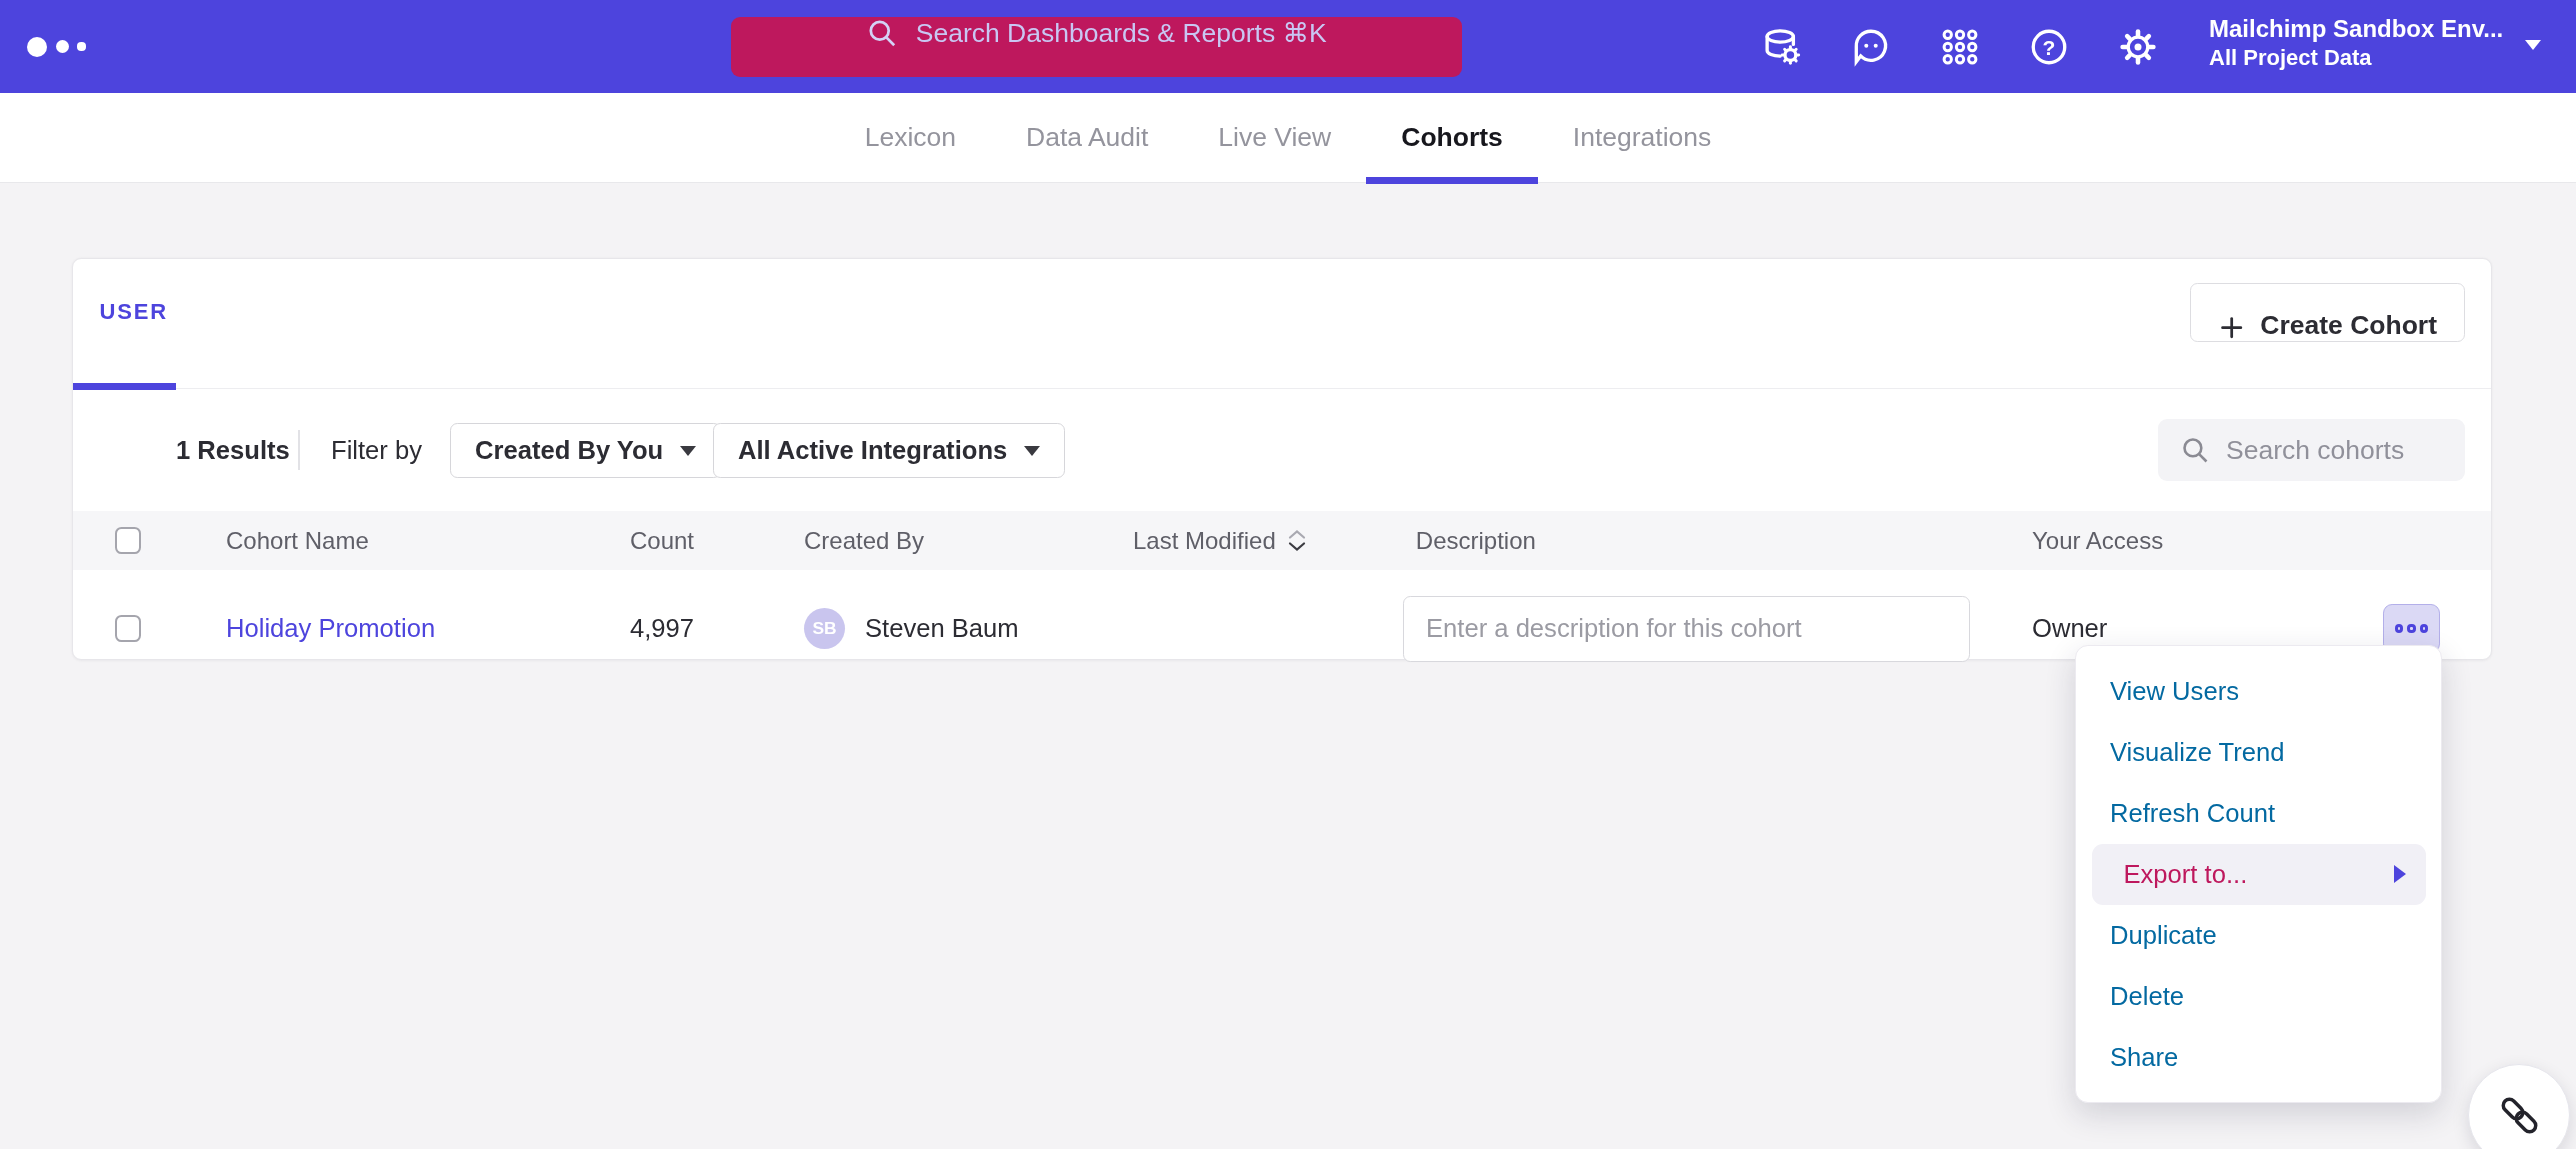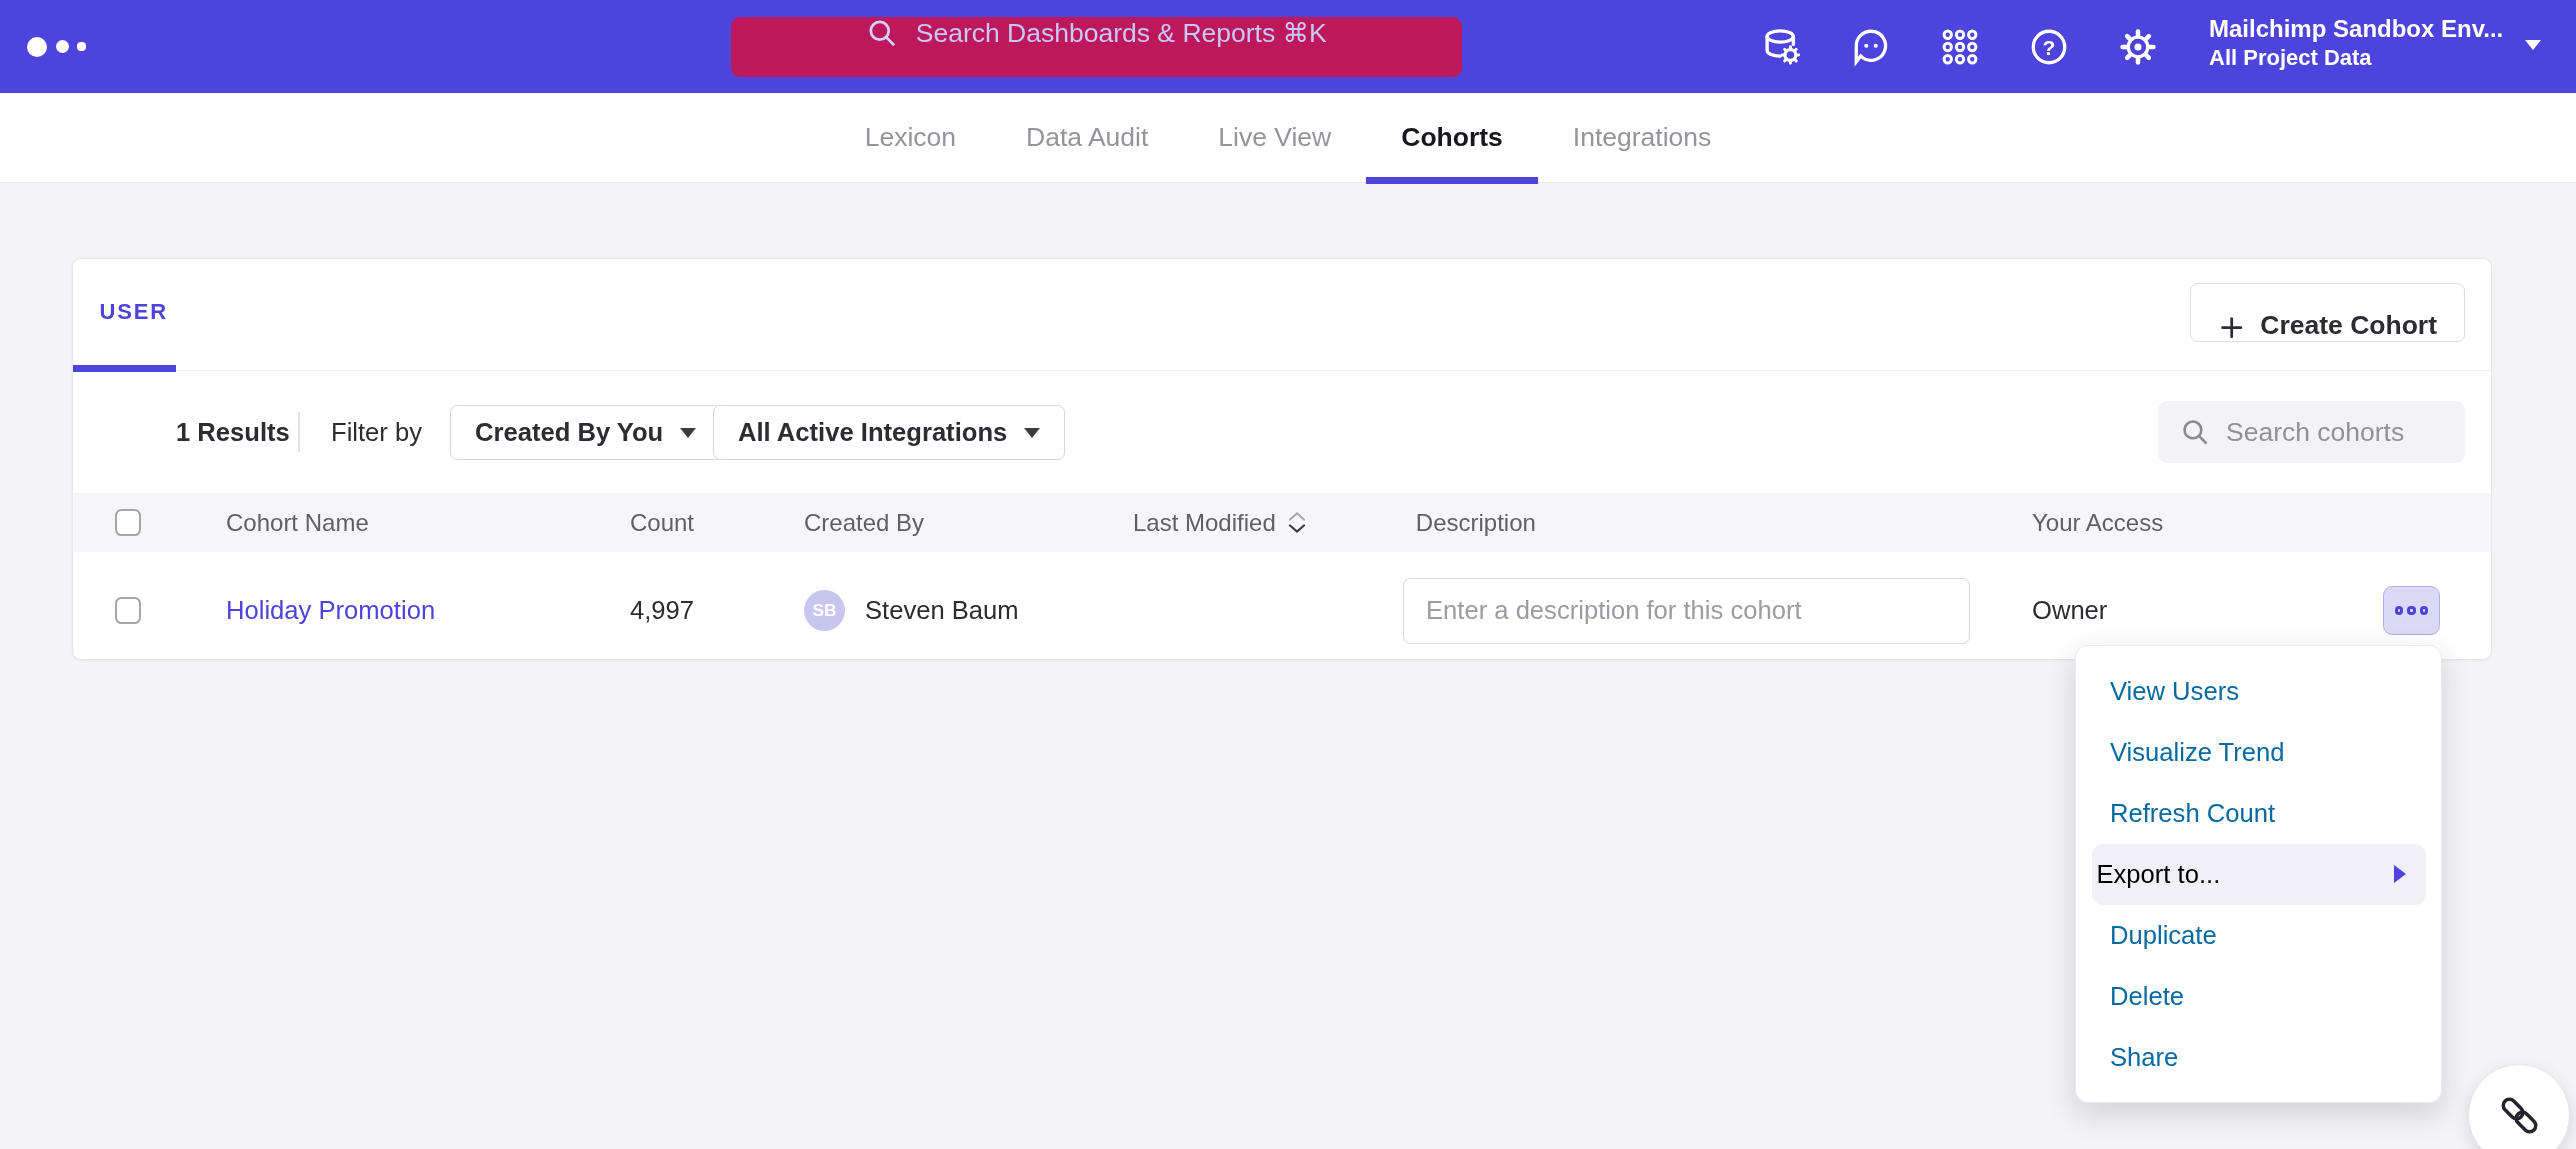--- a/index.html
+++ b/index.html
@@ -26,21 +26,21 @@
   .project-caret { position:absolute; left:2525px; top:40px; }
 
   
   .subnav { position:absolute; left:0; top:93px; width:100%; height:90px; background:#fff; border-bottom:1.8px solid #e8e8eb; display:flex; justify-content:center; }
   .subtab { position:relative; height:100%; display:flex; align-items:center; padding:0 35px; font-size:26.5px; color:#94949d; cursor:pointer; }
   .subtab.active { color:#17171d; font-weight:700; }
   .subtab.active .tab-underline { position:absolute; left:0; right:0; bottom:-1.8px; height:7.3px; background:#4d44dd; }
 
   
   .card { position:absolute; left:72px; top:258px; width:2420px; height:402px; background:#fff; border:0.9px solid #e7e6ea; border-radius:9.1px; box-shadow:0 0.9px 2.7px rgba(20,20,40,.05); }
-  .card-header { position:relative; height:112px; border-bottom:1.8px solid #ededf0; }
+  .card-header { position:relative; height:130px; border-bottom:1.8px solid #ededf0; }
   .user-tab { position:absolute; left:26.5px; top:40px; font-size:22px; font-weight:700; letter-spacing:1.8px; color:#4d44dd; cursor:pointer; }
   .user-underline { position:absolute; left:0; bottom:-1.8px; width:103px; height:6.4px; background:#4d44dd; }
   .create-btn { position:absolute; right:25.6px; top:24px; height:59px; padding:0 27.4px; display:flex; align-items:flex-end; gap:14.6px; background:#fff; border:1.8px solid #dddde1; border-radius:7.3px; font-size:26.5px; font-weight:700; color:#2c2c33; cursor:pointer; }
 
   .filter-row { position:relative; height:122px; }
   .results { position:absolute; left:103px; top:0; height:122px; display:flex; align-items:center; font-size:25.6px; font-weight:700; color:#2c2c33; }
   .vdiv { position:absolute; left:225px; top:41px; width:1.8px; height:40px; background:#e2e2e6; }
   .filterby { position:absolute; left:258px; top:0; height:122px; display:flex; align-items:center; font-size:25.6px; color:#2c2c33; }
   .drop-btn { position:absolute; top:34px; height:55px; display:flex; align-items:center; gap:16.5px; padding:0 24px; background:#fff; border:1.8px solid #d6d6da; border-radius:7.3px; font-size:25.6px; font-weight:700; color:#2c2c33; cursor:pointer; }
   .drop-btn .caret-down-d { width:0; height:0; border-left:8.2px solid transparent; border-right:8.2px solid transparent; border-top:10px solid #3a3a40; }
@@ -67,21 +67,21 @@
   .avatar { width:41px; height:41px; border-radius:50%; background:#c9c5ee; color:#fff; display:flex; align-items:center; justify-content:center; font-size:17.4px; font-weight:700; margin-right:20px; }
   .desc-input { width:567px; height:66px; border:1.8px solid #d8d8dd; border-radius:7.3px; padding:0 22px; font-size:25.6px; color:#2c2c33; font-family:"Liberation Sans",sans-serif; background:#fff; }
   .desc-input::placeholder { color:#9b9ba3; }
   .sort-icon { margin-left:11px; display:flex; flex-direction:column; gap:1.8px; }
   .more-btn { width:57px; height:49px; background:#dbd9f5; border:1.8px solid #b3afe9; border-radius:9.1px; display:flex; align-items:center; justify-content:center; gap:4.6px; cursor:pointer; }
   .ring { width:8.2px; height:8.2px; border:3.7px solid #4d44dd; border-radius:50%; }
 
   
   .menu { position:absolute; left:2075px; top:645px; width:367px; background:#fff; border:0.9px solid #eceaf0; border-radius:12.8px; box-shadow:0 11px 31px rgba(30,30,60,.16); padding:14.6px 0; z-index:20; }
   .menu-item { height:61px; display:flex; align-items:center; padding-left:34px; font-size:25.6px; color:#0369a1; cursor:pointer; }
-  .menu-item.highlight { margin:0 15.5px; padding-left:5px; padding-right:20px; border-radius:11px; background:#f1f0f6; color:#000000; justify-content:space-between; }
+  .menu-item.highlight { margin:0 15.5px; padding-left:32px; padding-right:20px; border-radius:11px; background:#f1f0f6; color:#be185d; justify-content:space-between; }
   .submenu-arrow { width:0; height:0; border-top:9.1px solid transparent; border-bottom:9.1px solid transparent; border-left:12px solid #4d44dd; }
 
   .submenu { position:absolute; left:1901px; top:846px; width:170px; height:89px; background:#fff; border-radius:11px; box-shadow:0 9.1px 24px rgba(30,30,60,.18); z-index:21; }
   .submenu-item { position:absolute; left:15.5px; top:15.5px; width:139px; height:46px; background:#f0f0f4; border-radius:8.2px; display:flex; align-items:center; justify-content:center; font-size:25.6px; color:#4d44dd; cursor:pointer; }
 
   
   .link-fab { position:absolute; left:2468px; top:1064px; width:102px; height:102px; border-radius:50%; background:#fff; border:0.9px solid #e6e6ec; box-shadow:0 5.5px 16.5px rgba(20,20,40,.12); display:flex; align-items:center; justify-content:center; cursor:pointer; z-index:5; }
 </style>
 </head>
 <body>

